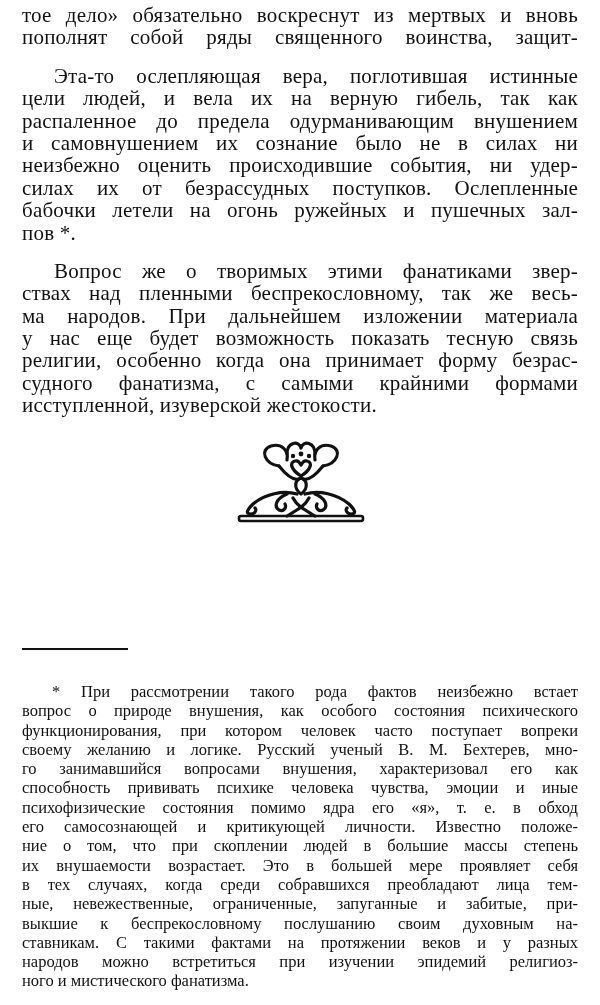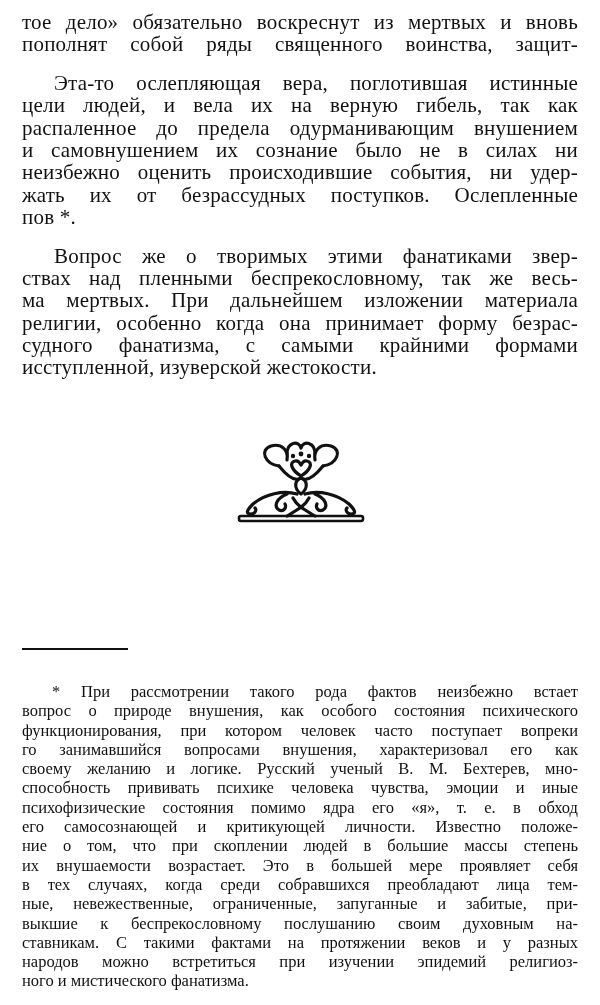--- a/index.html
+++ b/index.html
@@ -17,21 +17,21 @@
     }
     .page {
       position: absolute;
       left: 22px;
       top: 0;
       width: 556px;
     }
     .body-text {
       position: absolute;
       left: 0;
-      top: 11px;
+      top: 4px;
       width: 556px;
       font-size: 21px;
       line-height: 22.4px;
       letter-spacing: 0.2px;
     }
     .line {
       display: block;
       white-space: nowrap;
       text-align: justify;
       text-align-last: justify;
@@ -85,28 +85,30 @@
       <span class="line">тое дело» обязательно воскреснут из мертвых и вновь</span>
       <span class="line">пополнят собой ряды священного воинства, защит-</span>
     </div>
 
     <div>
       <span class="line indent">Эта-то ослепляющая вера, поглотившая истинные</span>
       <span class="line">цели людей, и вела их на верную гибель, так как</span>
       <span class="line">распаленное до предела одурманивающим внушением</span>
       <span class="line">и самовнушением их сознание было не в силах ни</span>
       <span class="line">неизбежно оценить происходившие события, ни удер-</span>
-      <span class="line">жать их от безрассудных поступков. Ослепленные</span>
+      <span class="line">силах их от безрассудных поступков. Ослепленные</span>
+      <span class="line">бабочки летели на огонь ружейных и пушечных зал-</span>
       <span class="line last">пов *.</span>
     </div>
 
     <div>
       <span class="line indent">Вопрос же о творимых этими фанатиками звер-</span>
       <span class="line">ствах над пленными беспрекословному, так же весь-</span>
-      <span class="line">ма мертвых. При дальнейшем изложении материала</span>
+      <span class="line">ма народов. При дальнейшем изложении материала</span>
+      <span class="line">у нас еще будет возможность показать тесную связь</span>
       <span class="line">религии, особенно когда она принимает форму безрас-</span>
       <span class="line">судного фанатизма, с самыми крайними формами</span>
       <span class="line last">исступленной, изуверской жестокости.</span>
     </div>
   </div>
 
   <div class="ornament">
     <svg width="132" height="88" viewBox="0 0 132 88" fill="none" stroke="#111111" stroke-width="3.2" stroke-linecap="round" stroke-linejoin="round">
 
       <rect x="4" y="80" width="124" height="5" rx="2" fill="none" stroke-width="2.6"></rect>
@@ -138,22 +140,22 @@
       <path d="M74 62 C70 70, 62 74, 52 80"></path>
     </svg>
   </div>
 
   <div class="footnote-rule"></div>
 
   <div class="footnote">
     <span class="line indent">* При рассмотрении такого рода фактов неизбежно встает</span>
     <span class="line">вопрос о природе внушения, как особого состояния психического</span>
     <span class="line">функционирования, при котором человек часто поступает вопреки</span>
+    <span class="line">своему желанию и логике. Русский ученый В. М. Бехтерев, мно-</span>
     <span class="line">го занимавшийся вопросами внушения, характеризовал его как</span>
-    <span class="line">своему желанию и логике. Русский ученый В. М. Бехтерев, мно-</span>
     <span class="line">способность прививать психике человека чувства, эмоции и иные</span>
     <span class="line">психофизические состояния помимо ядра его «я», т. е. в обход</span>
     <span class="line">его самосознающей и критикующей личности. Известно положе-</span>
     <span class="line">ние о том, что при скоплении людей в большие массы степень</span>
     <span class="line">их внушаемости возрастает. Это в большей мере проявляет себя</span>
     <span class="line">в тех случаях, когда среди собравшихся преобладают лица тем-</span>
     <span class="line">ные, невежественные, ограниченные, запуганные и забитые, при-</span>
     <span class="line">выкшие к беспрекословному послушанию своим духовным на-</span>
     <span class="line">ставникам. С такими фактами на протяжении веков и у разных</span>
     <span class="line">народов можно встретиться при изучении эпидемий религиоз-</span>

